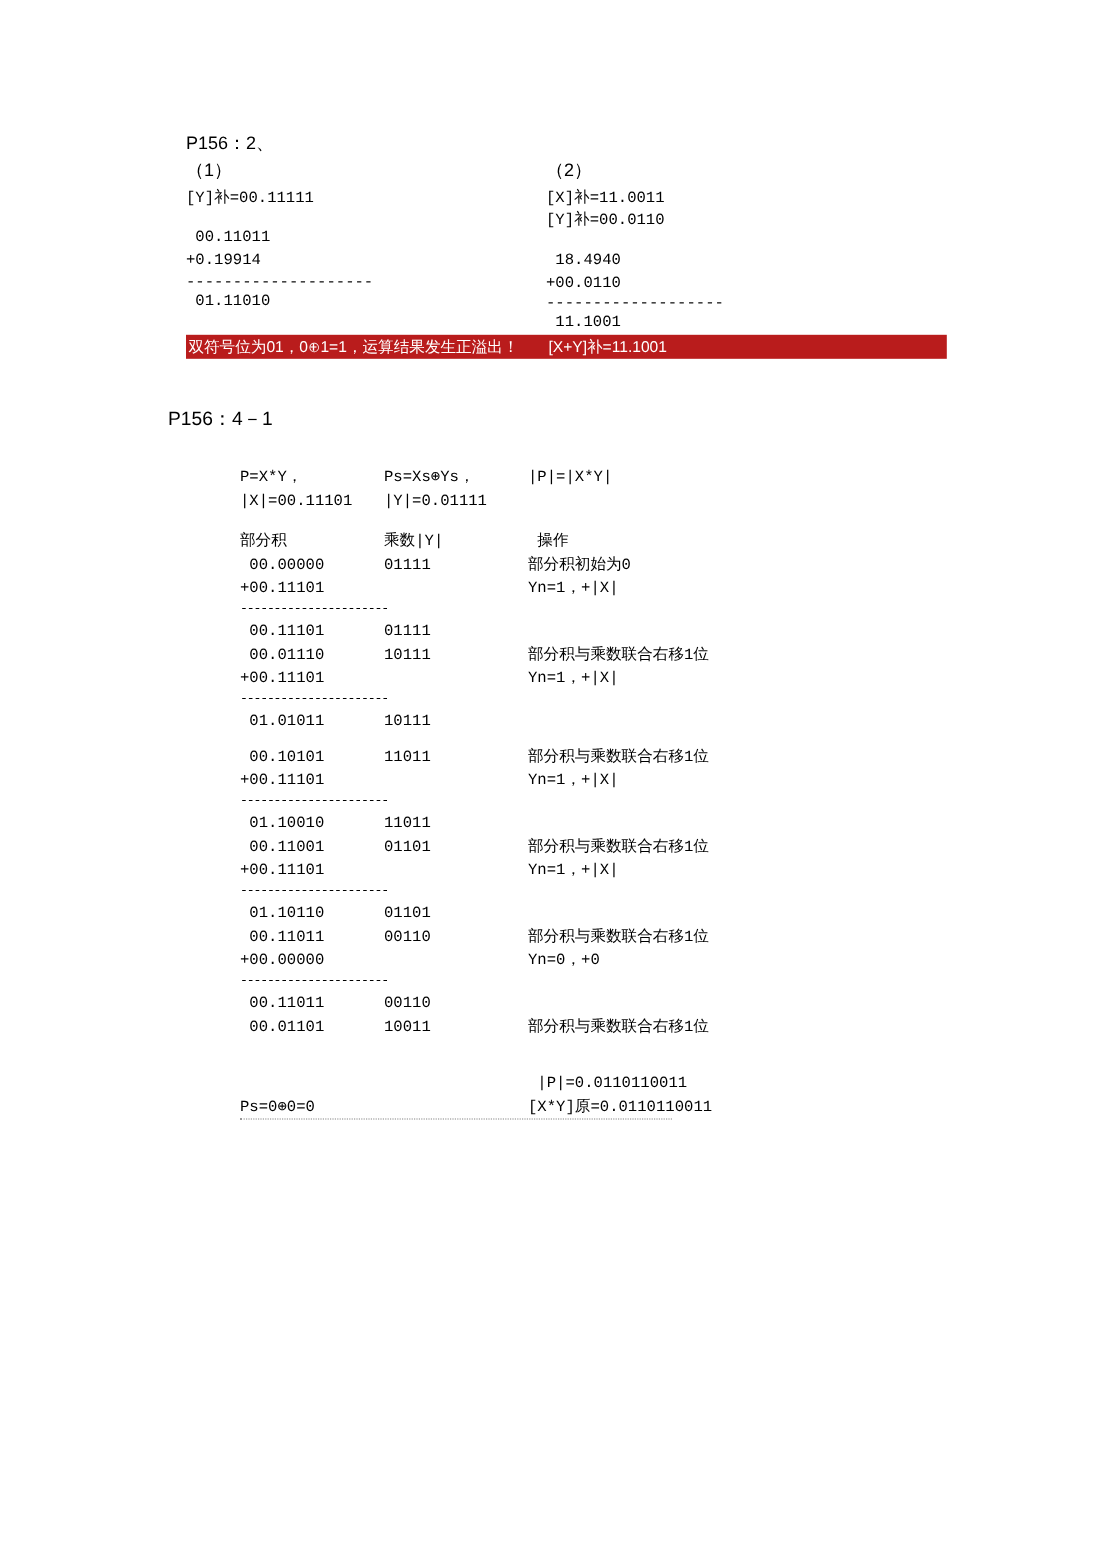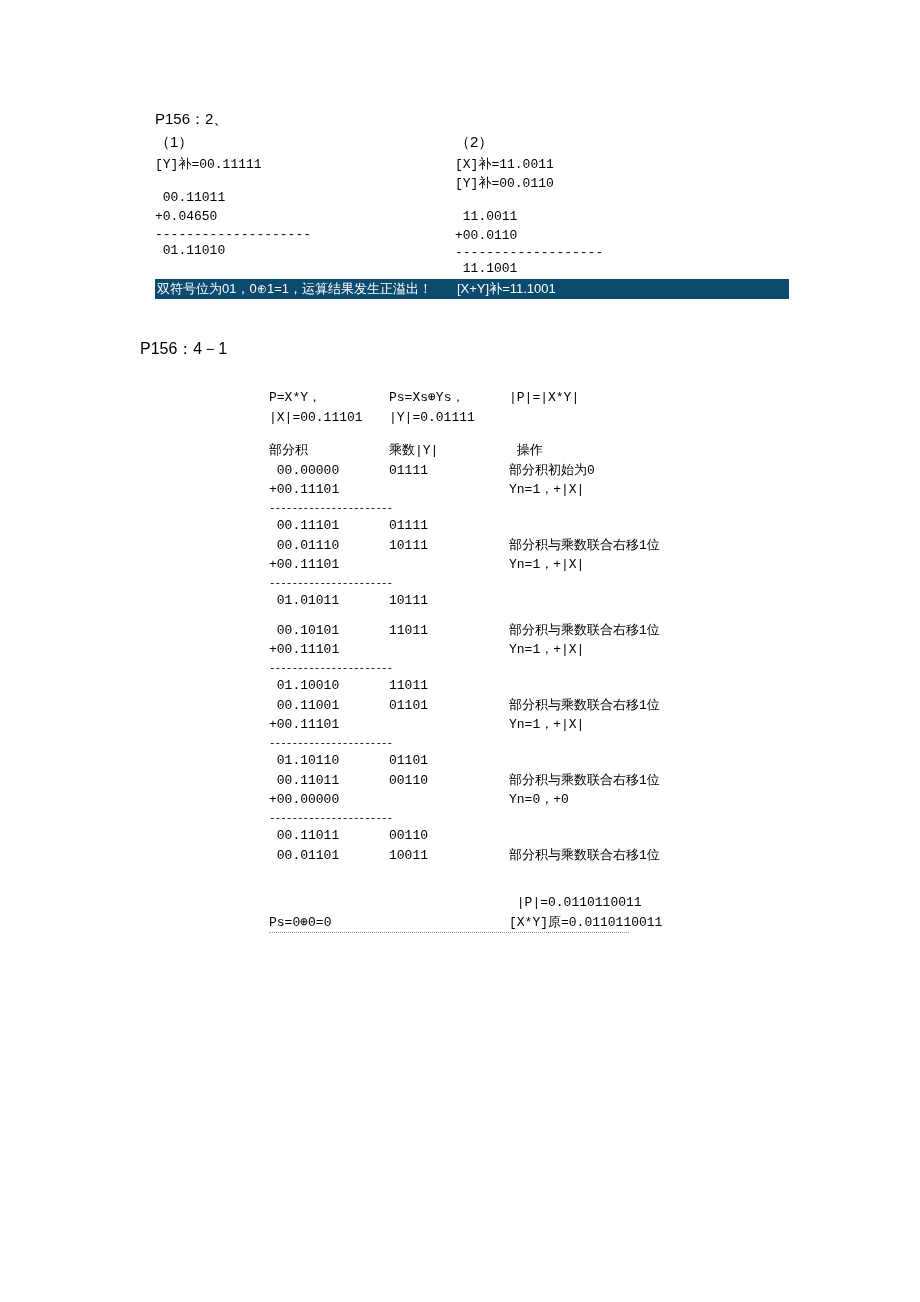--- a/index.html
+++ b/index.html
@@ -33,32 +33,32 @@
     font-size: 13px;
     line-height: 1.45;
     white-space: pre;
   }
   .sep {
     font-family: "Courier New", monospace;
     font-size: 13px;
     letter-spacing: 0;
   }
   .hlrow {
-    background: #0c4a6e;
+    background: #b91c1c;
     color: #fff;
     display: block;
     padding: 1px 2px;
     width: 630px;
   }
   .sec2title {
     font-size: 16px;
     margin: 40px 0 28px -15px;
   }
   .mult-block {
-    margin-left: 114px;
+    margin-left: 45px;
     font-family: "Courier New", monospace;
     font-size: 13px;
     line-height: 1.5;
   }
   .mult-row {
     display: flex;
   }
   .mult-c1 { width: 120px; white-space: pre; }
   .mult-c2 { width: 120px; white-space: pre; }
   .mult-c3 { white-space: pre; }
@@ -79,30 +79,30 @@
 <div class="page">
 
   <div class="heading">P156：2、</div>
 
   <div class="cols">
     <div class="col">
       <div class="heading">（1）</div>
       <div class="mono">[Y]补=00.11111</div>
       <div class="spacer"></div>
       <div class="mono"> 00.11011</div>
-      <div class="mono">+0.04650</div>
+      <div class="mono">+0.19914</div>
       <div class="sep">--------------------</div>
       <div class="mono"> 01.11010</div>
     </div>
     <div class="col2">
       <div class="heading">（2）</div>
       <div class="mono">[X]补=11.0011</div>
       <div class="mono">[Y]补=00.0110</div>
       <div class="spacer"></div>
-      <div class="mono"> 11.0011</div>
+      <div class="mono"> 18.4940</div>
       <div class="mono">+00.0110</div>
       <div class="sep">-------------------</div>
       <div class="mono"> 11.1001</div>
     </div>
   </div>
 
   <div class="hlrow">
     <div style="display:flex;">
       <div style="width:300px;">双符号位为01，0⊕1=1，运算结果发生正溢出！</div>
       <div>[X+Y]补=11.1001</div>

